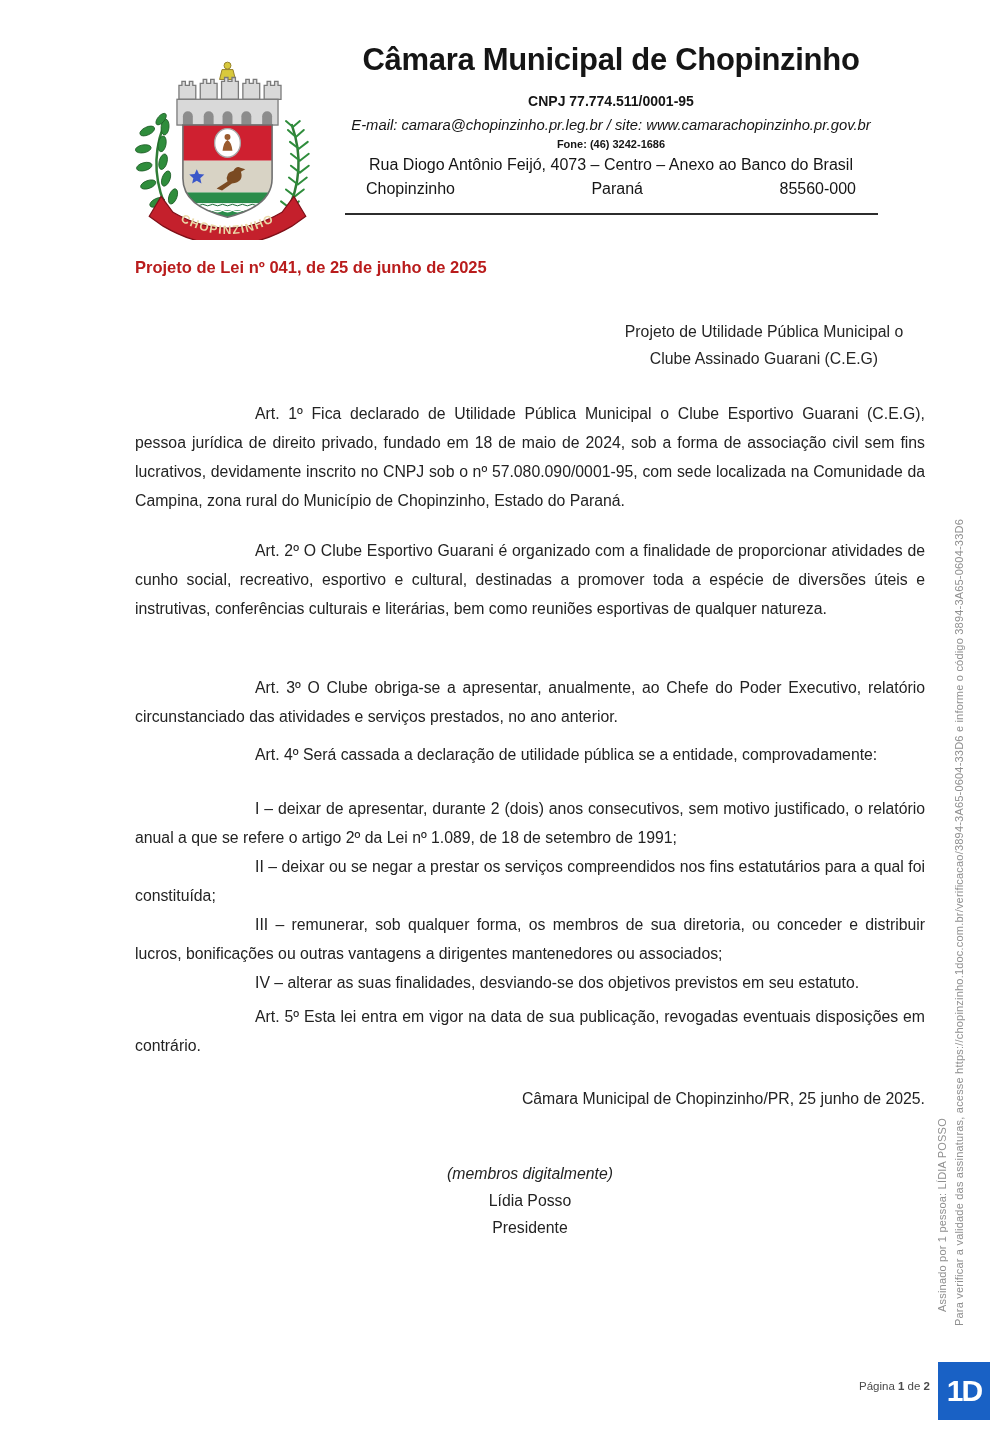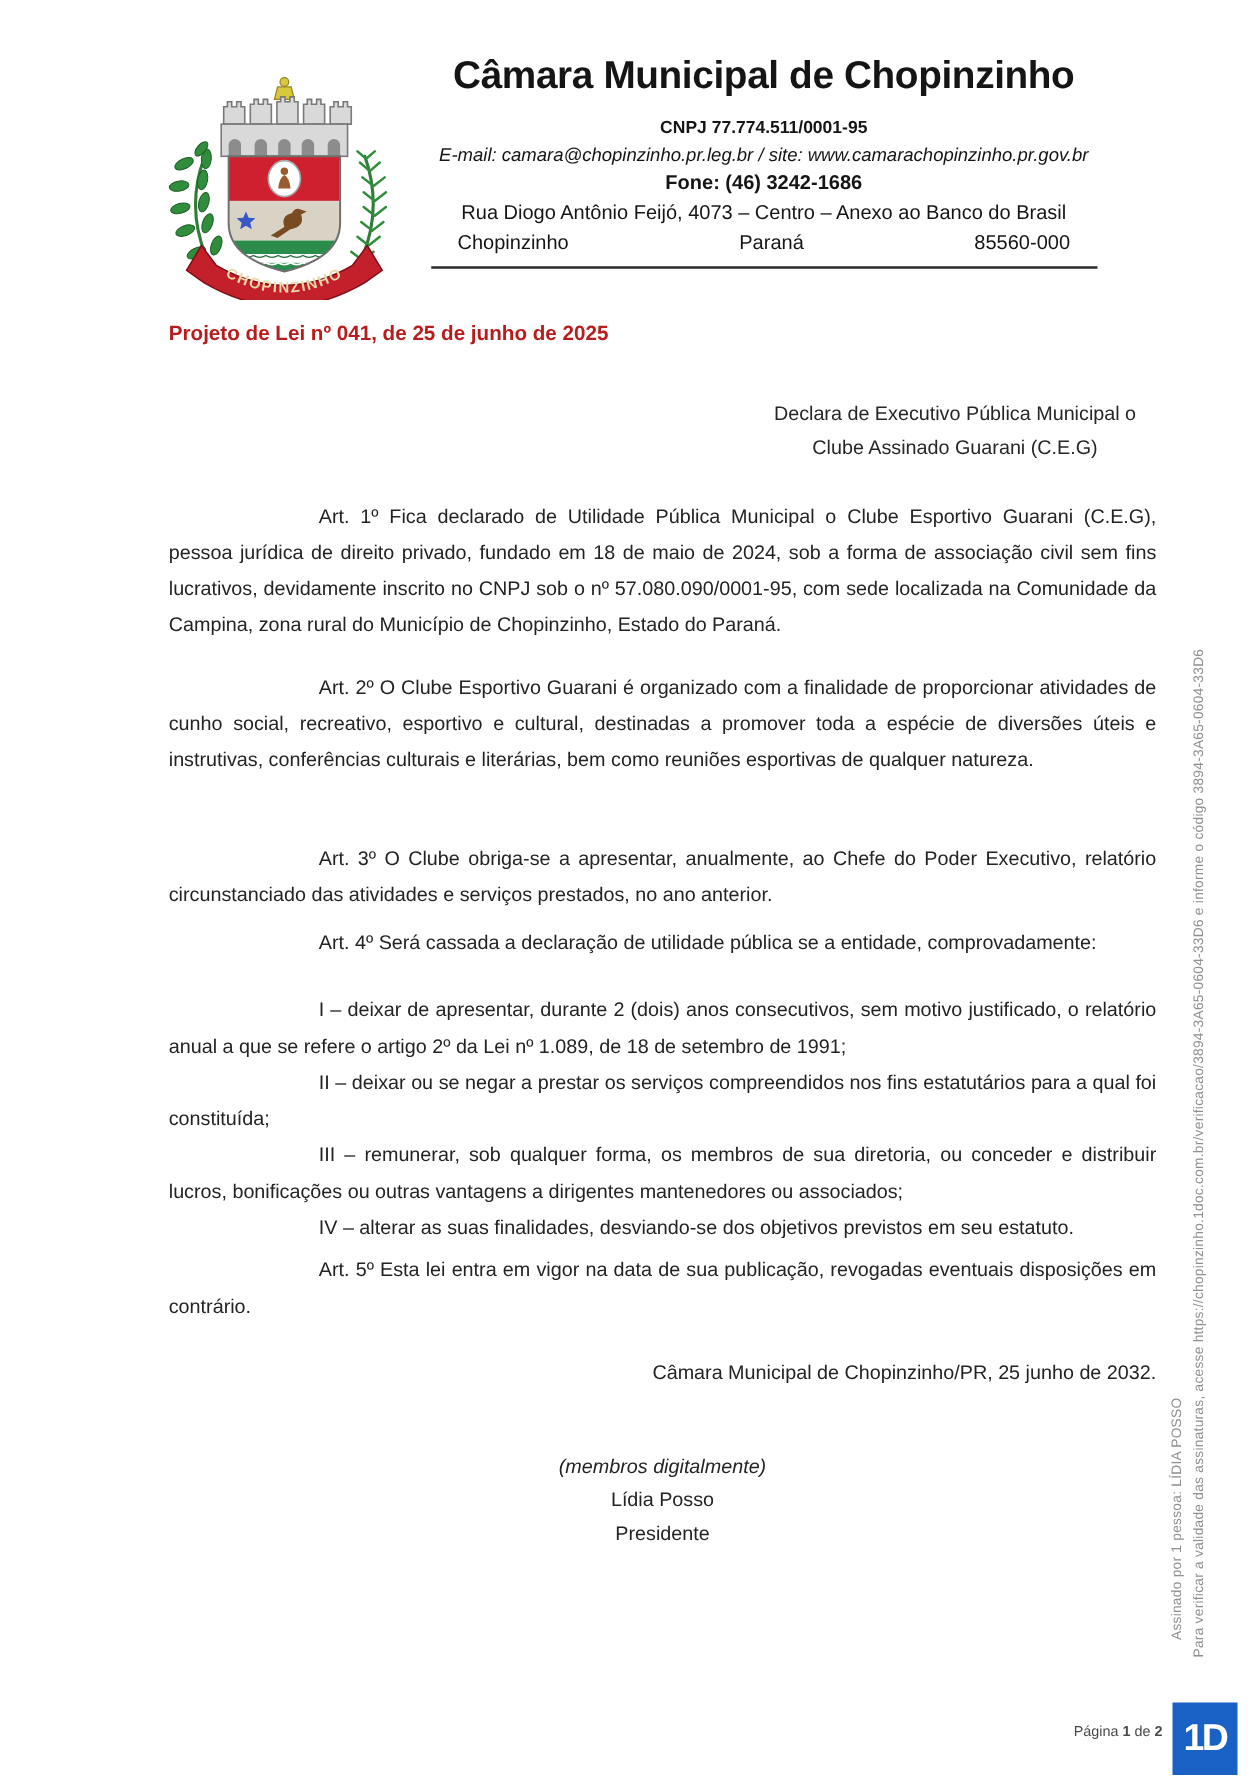--- a/index.html
+++ b/index.html
@@ -9,21 +9,21 @@
     background:#ffffff; overflow:hidden; color:#1f1f1f;
     font-family:"Liberation Sans", sans-serif;
   }
 
   
   .crest { position:absolute; left:130px; top:22px; width:195px; height:218px; }
   .header-text { position:absolute; left:322px; top:42px; width:578px; text-align:center; color:#151515; }
   .org-name { font-size:31px; font-weight:bold; letter-spacing:-0.3px; white-space:nowrap; }
   .cnpj { margin-top:15px; font-size:14px; font-weight:bold; }
   .email-site { margin-top:8px; font-size:14.8px; font-style:italic; }
-  .fone { margin-top:5px; font-size:16px; font-weight:bold; }
+  .fone { margin-top:5px; font-size:11px; font-weight:bold; }
   .address { margin-top:6px; font-size:16px; }
   .city-row { margin:6px auto 0; width:490px; display:flex; justify-content:space-between; font-size:16px; }
   .header-rule { position:absolute; left:345px; top:213px; width:533px; border-top:2px solid #2c2c2c; }
 
   
   .doc-title { position:absolute; left:135px; top:258px; width:790px; text-align:left;
                font-size:16.5px; font-weight:bold; color:#b91c1c; }
   .ementa { position:absolute; left:598px; top:318px; width:332px; text-align:center;
             font-size:15.8px; line-height:27px; color:#262626; }
   .body-par { position:absolute; left:135px; width:790px; text-align:justify;
@@ -155,39 +155,39 @@
       <span>Chopinzinho</span>
       <span>Paraná</span>
       <span>85560-000</span>
     </div>
   </div>
   <div class="header-rule"></div>
 
   <div class="doc-title">Projeto de Lei nº 041, de 25 de junho de 2025</div>
 
   <div class="ementa">
-    <div>Declara de Executivo Pública Municipal o</div>
+    <div>Projeto de Utilidade Pública Municipal o</div>
     <div>Clube Assinado Guarani (C.E.G)</div>
   </div>
 
   <p class="body-par" style="top:399px">Art. 1º Fica declarado de Utilidade Pública Municipal o Clube Esportivo Guarani (C.E.G), pessoa jurídica de direito privado, fundado em 18 de maio de 2024, sob a forma de associação civil sem fins lucrativos, devidamente inscrito no CNPJ sob o nº 57.080.090/0001-95, com sede localizada na Comunidade da Campina, zona rural do Município de Chopinzinho, Estado do Paraná.</p>
   <p class="body-par" style="top:536px">Art. 2º O Clube Esportivo Guarani é organizado com a finalidade de proporcionar atividades de cunho social, recreativo, esportivo e cultural, destinadas a promover toda a espécie de diversões úteis e instrutivas, conferências culturais e literárias, bem como reuniões esportivas de qualquer natureza.</p>
   <p class="body-par" style="top:673px">Art. 3º O Clube obriga-se a apresentar, anualmente, ao Chefe do Poder Executivo, relatório circunstanciado das atividades e serviços prestados, no ano anterior.</p>
   <p class="body-par" style="top:740px">Art. 4º Será cassada a declaração de utilidade pública se a entidade, comprovadamente:</p>
 
   <div class="items">
     <p>I – deixar de apresentar, durante 2 (dois) anos consecutivos, sem motivo justificado, o relatório anual a que se refere o artigo 2º da Lei nº 1.089, de 18 de setembro de 1991;</p>
     <p>II – deixar ou se negar a prestar os serviços compreendidos nos fins estatutários para a qual foi constituída;</p>
     <p>III – remunerar, sob qualquer forma, os membros de sua diretoria, ou conceder e distribuir lucros, bonificações ou outras vantagens a dirigentes mantenedores ou associados;</p>
     <p>IV – alterar as suas finalidades, desviando-se dos objetivos previstos em seu estatuto.</p>
   </div>
 
   <p class="body-par" style="top:1002px">Art. 5º Esta lei entra em vigor na data de sua publicação, revogadas eventuais disposições em contrário.</p>
 
-  <div class="date-line">Câmara Municipal de Chopinzinho/PR, 25 junho de 2032.</div>
+  <div class="date-line">Câmara Municipal de Chopinzinho/PR, 25 junho de 2025.</div>
 
   <div class="signature">
     <div class="sig-note">(membros digitalmente)</div>
     <div>Lídia Posso</div>
     <div>Presidente</div>
   </div>
 
   <div class="vtext vtext-signed">Assinado por 1 pessoa: LÍDIA POSSO</div>
   <div class="vtext vtext-verify">Para verificar a validade das assinaturas, acesse https://chopinzinho.1doc.com.br/verificacao/3894-3A65-0604-33D6 e informe o código 3894-3A65-0604-33D6</div>
 

